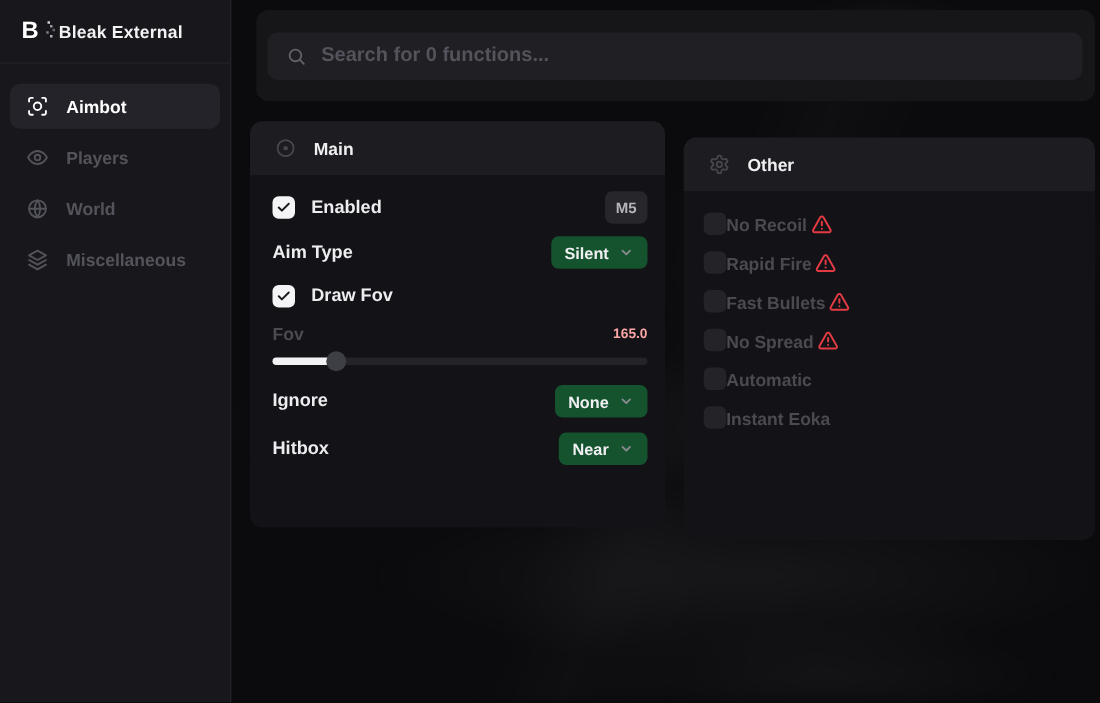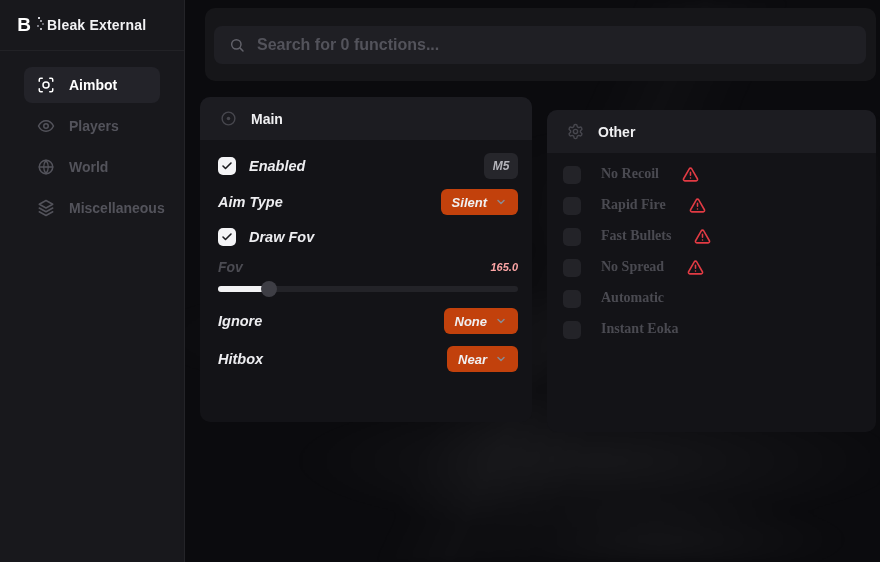--- a/index.html
+++ b/index.html
@@ -36,21 +36,21 @@
     align-items:center; justify-content:center;
     color:#fff; font-weight:700; font-size:19px;
   }
   .logo-mark::after {
     content:""; position:absolute; right:-5px; top:4px; width:2px; height:2px;
     background:#cfcfd4;
     box-shadow:2px 3px 0 #97979e, -1px 8px 0 #7b7b83, 2px 11px 0 #b2b2b9, 4px 6px 0 #65656d;
   }
   .app-title { color:#f2f2f4; font-size:14px; font-weight:700; letter-spacing:.2px; }
 
-  .nav { padding:16px 24px; display:flex; flex-direction:column; gap:5px; }
+  .nav { padding:16px 8px; display:flex; flex-direction:column; gap:5px; }
   .nav-item {
     height:36px; border-radius:8px; display:flex; align-items:center; gap:14px;
     padding:0 13px; color:#53535b; font-size:14px; font-weight:600; cursor:pointer;
   }
   .nav-item.active { background:#232329; color:#ffffff; }
   .nav-item svg { width:18px; height:18px; flex:none; }
 
   
   .content { position:absolute; left:185px; top:0; right:0; bottom:0; z-index:1; }
 
@@ -75,41 +75,41 @@
   .panel-main  { left:15px;  top:97px; width:332px; height:325px; }
   .panel-other { left:362px; top:110px; width:329px; height:322px; }
   .panel-header {
     height:43px; background:#1c1c21; border-radius:10px 10px 0 0;
     display:flex; align-items:center; gap:14px; padding:16px 20px;
   }
   .panel-header .ph-icon { color:#47474e; display:flex; }
   .panel-header .ph-icon svg { width:17px; height:17px; }
   .panel-title { color:#f0f0f2; font-size:14px; font-weight:700; }
 
-  .panel-body-main { padding:12px 14px 0 18px;font-style:italic; }
+  .panel-body-main { padding:12px 14px 0 18px; }
   .row { display:flex; align-items:center; }
   .lbl { color:#ededf0; font-size:14.5px; font-weight:600; }
   .lbl-dim { color:#4b4b52; font-size:14px; font-weight:600; }
   .grow { flex:1; }
 
   .checkbox {
     width:18px; height:18px; border-radius:5px; cursor:pointer; flex:none;
     display:flex; align-items:center; justify-content:center;
   }
   .checkbox.checked { background:#f4f4f6; color:#1b1b1f; }
   .checkbox.unchecked { background:#232328; }
   .checkbox svg { width:12px; height:12px; }
 
   .kbd-badge {
     min-width:34px; height:26px; padding:0 8px; background:#26262b; border-radius:6px;
     color:#b4b4ba; font-size:12px; font-weight:700;
     display:flex; align-items:center; justify-content:center; cursor:pointer;
   }
   .dropdown {
-    height:26px; background:#c2410c; border-radius:6px; cursor:pointer;
+    height:26px; background:#14532d; border-radius:6px; cursor:pointer;
     display:flex; align-items:center; gap:8px; padding:0 11px;
     color:#f0f0f2; font-size:13px; font-weight:700;
   }
   .dropdown .chev { color:#8a8a91; display:flex; }
   .dropdown .chev svg { width:12px; height:12px; }
 
   .row-enabled { height:28px; margin-bottom:9px; }
   .row-aimtype { height:26px; margin-bottom:9px;gap:16px; }
   .row-drawfov { height:26px; margin-bottom:8px; }
   .check-group { display:flex; align-items:center; gap:13px; }
@@ -119,21 +119,21 @@
 
   .slider { position:relative; height:16px; margin-bottom:10px; cursor:pointer; }
   .slider-track { position:absolute; left:0; right:0; top:5px; height:6px; background:#232328; border-radius:3px; }
   .slider-fill  { position:absolute; left:0; top:5px; height:6px; background:#f2f2f4; border-radius:3px; }
   .slider-handle{ position:absolute; top:0; width:16px; height:16px; border-radius:50%; background:#3e3e45; }
 
   .row-ignore { height:28px; margin-bottom:10px;justify-content:flex-end; }
   .row-hitbox { height:28px; }
 
   .panel-body-other { padding:13px 14px 0 16px; display:flex; flex-direction:column; gap:9px; }
-  .other-row { height:22px; display:flex; align-items:flex-start; gap:20px;font-family:Liberation Serif, serif; }
+  .other-row { height:22px; display:flex; align-items:flex-end; gap:0; }
   .other-label { color:#4a4a51; font-size:14px; font-weight:600; }
   .warn-icon { color:#e23b44; display:flex; margin-left:3px; }
   .warn-icon svg { width:17px; height:17px; }
 </style>
 </head>
 <body>
 
 <div class="smoke"></div>
 
 <div class="sidebar">

